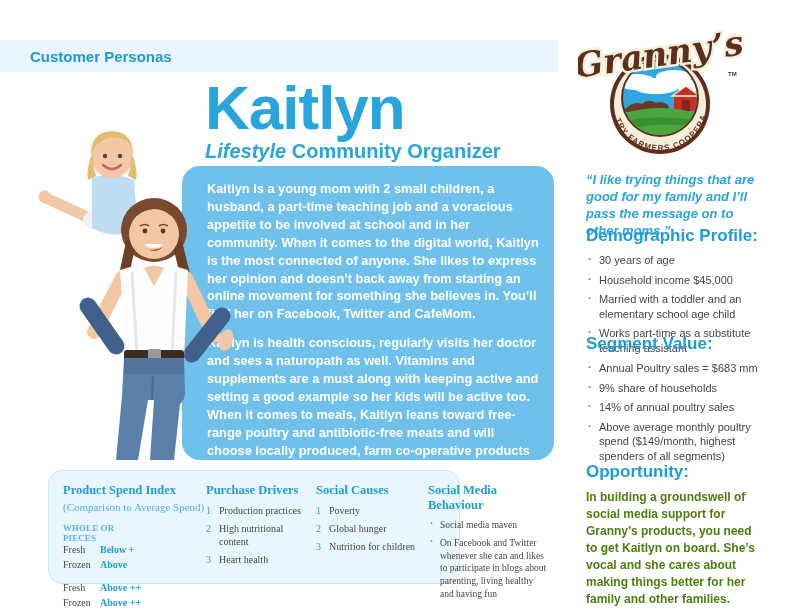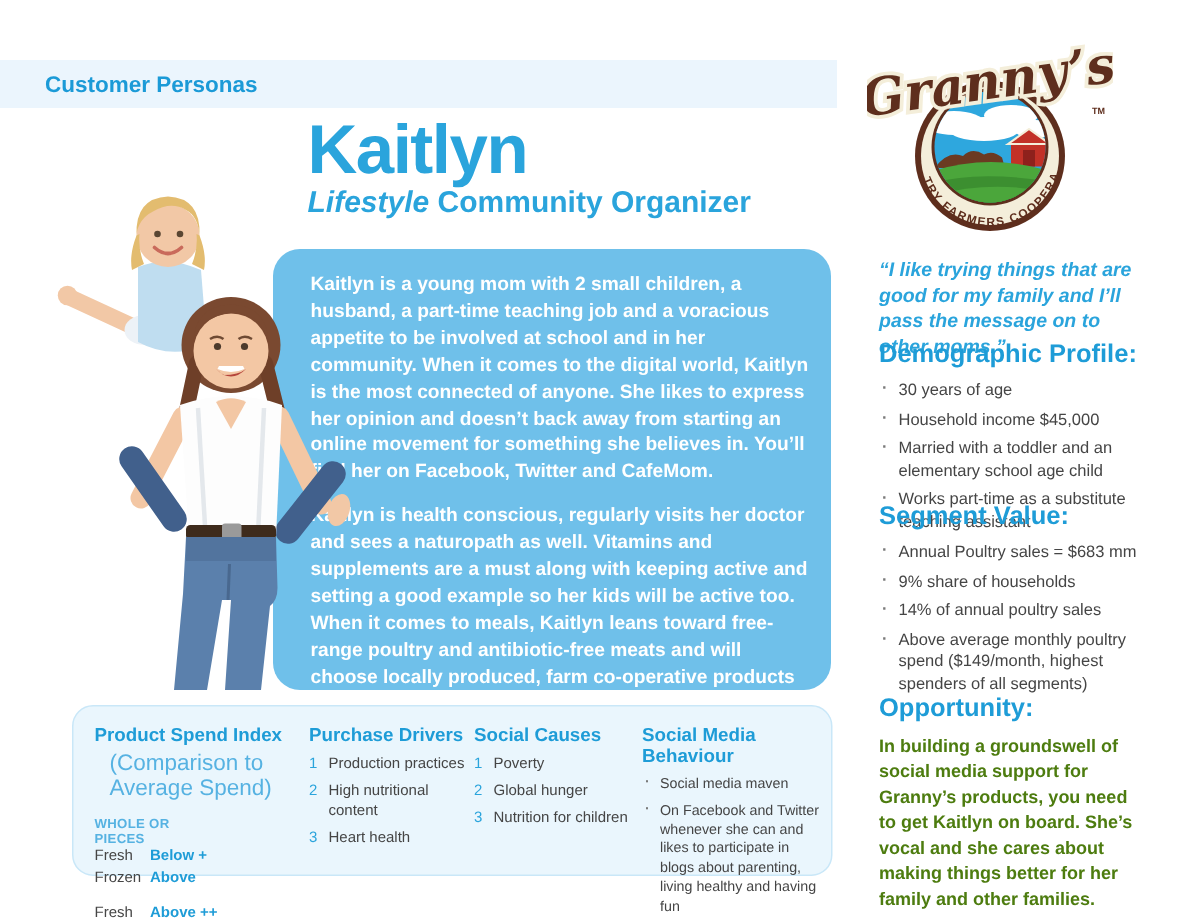--- a/index.html
+++ b/index.html
@@ -6,21 +6,21 @@
   .page{position:relative;width:792px;height:612px;background:#ffffff;overflow:hidden;
         font-family:"Liberation Sans",sans-serif;-webkit-font-smoothing:antialiased;}
 
   
   .header-bar{position:absolute;left:0;top:40px;width:558px;height:32px;background:#EBF5FD;
               display:flex;align-items:center;box-sizing:border-box;padding-left:30px;}
   .header-bar .label{color:#1B9AD7;font-weight:bold;font-size:15px;}
 
   
   .title-block{position:absolute;left:205px;top:76px;}
-  .title-block h1{margin:0;font-size:46px;line-height:1.02;font-weight:bold;color:#2AA4DC;letter-spacing:-1px;}
+  .title-block h1{margin:0;font-size:62px;line-height:1.02;font-weight:bold;color:#2AA4DC;letter-spacing:-1px;}
   .subtitle{font-size:20px;color:#2AA4DC;margin-top:1px;}
   .subtitle .it{font-style:italic;font-weight:600;}
   .subtitle .bd{font-weight:bold;}
 
   
   .persona-box{position:absolute;left:182px;top:166px;width:372px;height:294px;background:#6FC0EA;
                border-radius:18px;box-sizing:border-box;padding:14px 14px 0 25px;z-index:1;}
   .persona-box p{position:relative;z-index:3;margin:0 0 11px 0;color:#ffffff;font-weight:bold;
                  font-size:12.8px;line-height:1.4;}
 
@@ -31,29 +31,29 @@
   .quote{position:absolute;left:586px;top:172px;width:176px;color:#2AA4DC;font-style:italic;
          font-weight:bold;font-size:13px;line-height:1.3;z-index:4;}
   .r-section{position:absolute;left:586px;width:178px;z-index:4;}
   .r-section h2{margin:0 0 7px 0;font-size:17px;color:#1E9CD7;font-weight:bold;}
   .dot-list{list-style:none;margin:0;padding:0;}
   .dot-list li{position:relative;padding-left:13px;font-size:11px;color:#454545;line-height:1.32;margin-bottom:5px;}
   .dot-list li::before{content:"·";position:absolute;left:2px;top:-1px;color:#7a7a7a;font-weight:bold;}
   .opportunity-text{margin:6px 0 0 0;font-size:12px;font-weight:bold;color:#4d7c0f;line-height:1.42;}
 
   
-  .bottom-panel{position:absolute;left:48px;top:470px;width:507px;height:114px;background:#EAF6FD;
-                border:1px solid #C9E7F8;border-radius:14px;box-sizing:border-box;z-index:1;}
+  .bottom-panel{position:absolute;left:48px;top:470px;width:412px;height:114px;background:#EAF6FD;
+                border:1px solid #C9E7F8;border-radius:14px;box-sizing:border-box;z-index:1;font-family:Liberation Serif, serif;}
   .b-col{position:absolute;top:12px;}
   .b-col h3{margin:0 0 6px 0;font-size:12.5px;color:#1E9CD7;font-weight:bold;}
   .col-psi{left:14px;width:150px;}
   .col-pd{left:157px;width:108px;}
   .col-sc{left:267px;width:110px;}
   .col-smb{left:379px;width:120px;}
-  .psi-sub{font-size:15px;color:#56B2E2;margin:-3px 0 9px 10px;}
+  .psi-sub{font-size:11px;color:#56B2E2;margin:-3px 0 9px 0;}
   .psi-group{display:flex;margin-bottom:9px;flex-direction:column;}
   .psi-group-label{width:66px;font-size:8.8px;font-weight:bold;color:#56B2E2;letter-spacing:.2px;padding-top:1px;}
   .psi-row{display:flex;font-size:10px;line-height:1.45;}
   .psi-item{width:37px;color:#454545;}
   .psi-value{font-weight:bold;color:#1E9CD7;}
   .num-list{list-style:none;margin:0;padding:0;}
   .num-list li{display:flex;font-size:10px;color:#454545;line-height:1.3;margin-bottom:5px;}
   .num-list .num{color:#2AA4DC;width:13px;flex:0 0 13px;}
   .small-dot-list{list-style:none;margin:0;padding:0;}
   .small-dot-list li{position:relative;padding-left:12px;font-size:9.5px;color:#454545;line-height:1.35;margin-bottom:5px;}

